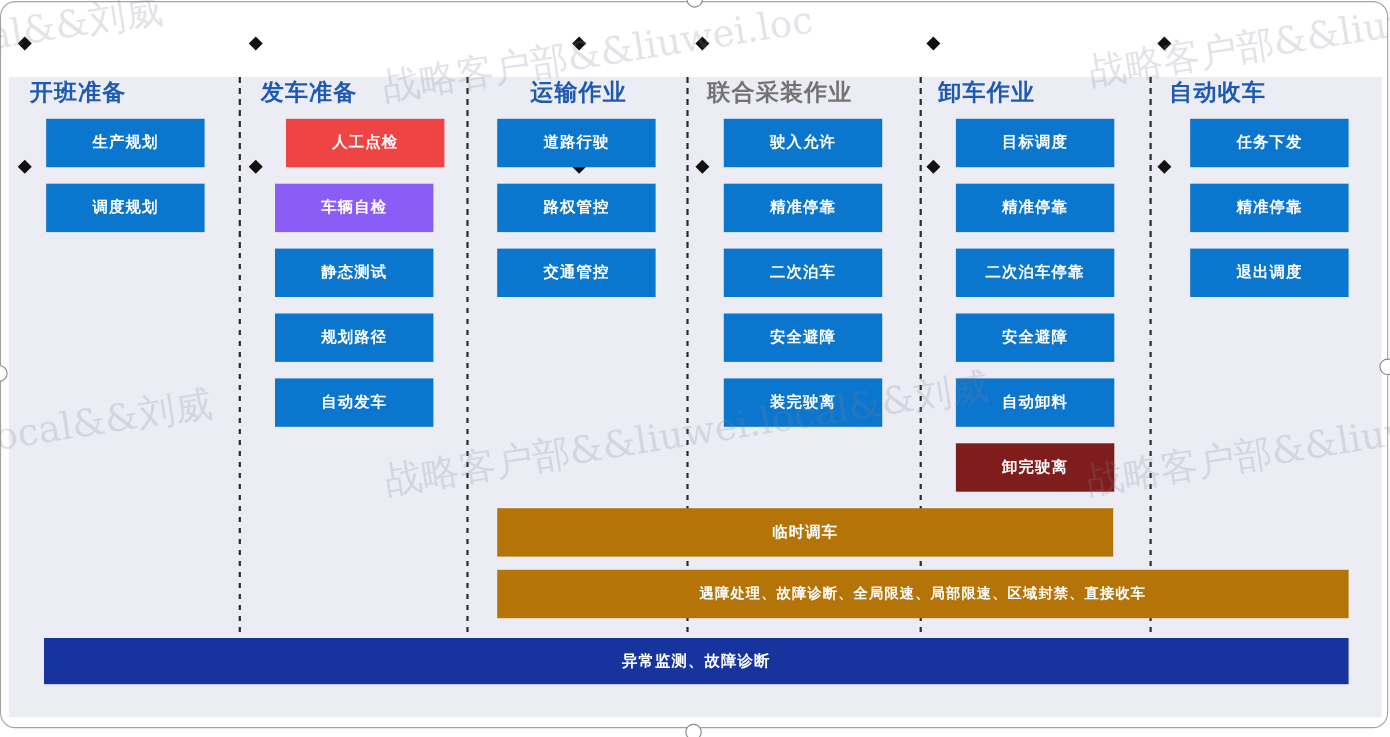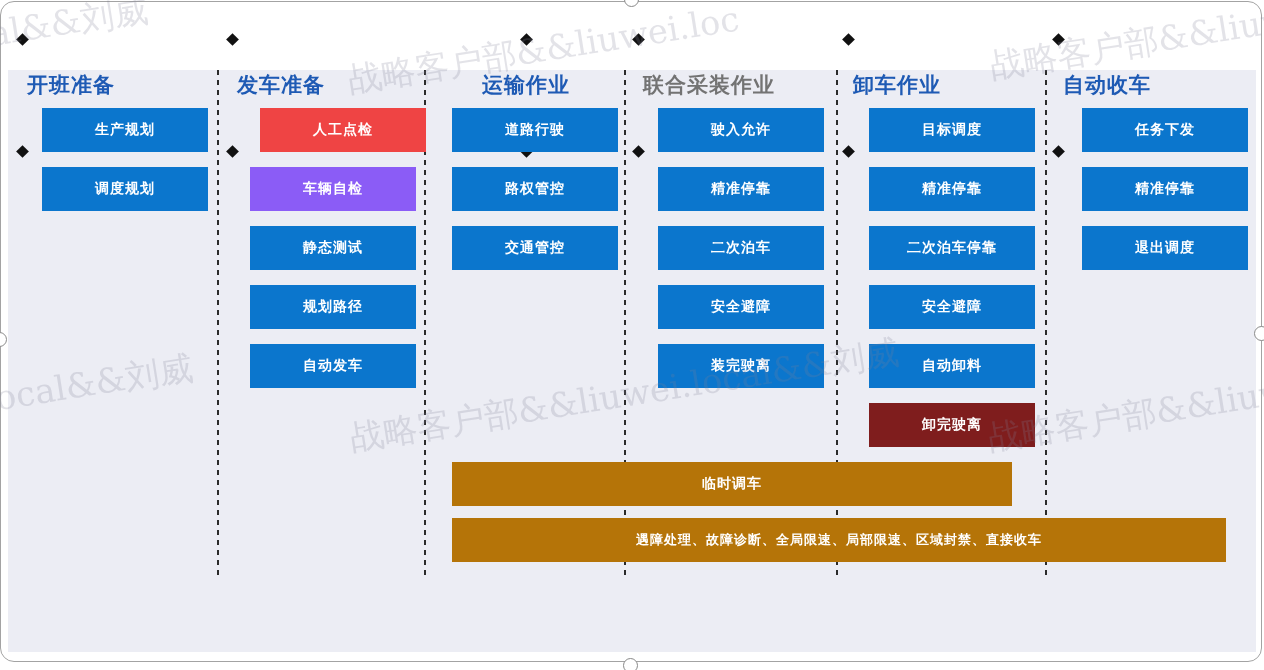--- a/index.html
+++ b/index.html
@@ -18,21 +18,21 @@
     position:absolute;top:12px;height:36px;display:flex;align-items:flex-start;z-index:10;flex-direction:column;
   }
   .hline{flex:1;height:2px;background:#2a2a2a;margin-top:27px;}
   .dia{flex:0 0 9px;width:9px;height:9px;background:#111;transform:rotate(45deg);margin-top:23px;}
   .htxt{font-size:21px;font-weight:bold;line-height:1.15;padding:0 9px;letter-spacing:1px;margin-top:2px;white-space:nowrap;}
   .sep{
     position:absolute;top:70px;height:510px;width:2px;z-index:5;
     background:repeating-linear-gradient(to bottom,#2b2b2b 0 5px,transparent 5px 10px);
   }
   .task-box{
-    position:absolute;width:166px;height:44px;z-index:12;
+    position:absolute;width:144px;height:44px;z-index:12;
     display:flex;align-items:center;justify-content:center;
     color:#ffffff;font-size:14px;font-weight:bold;letter-spacing:1px;white-space:nowrap;
   }
   .bar{
     position:absolute;z-index:14;display:flex;align-items:center;justify-content:center;
     color:#ffffff;font-weight:bold;letter-spacing:1px;white-space:nowrap;
   }
   #bar-temp{left:452px;top:462px;width:560px;height:44px;font-size:14px;}
   #bar-exception{left:452px;top:518px;width:774px;height:44px;font-size:13px;}
   #bar-monitor{left:40px;top:580px;width:1186px;height:42px;font-size:14px;}
@@ -131,20 +131,23 @@
       <div class="task-box" style="left: 1082px; top: 167px; background: rgb(11, 118, 205);">精准停靠</div>
       <div class="task-box" style="left: 1082px; top: 226px; background: rgb(11, 118, 205);">退出调度</div>
     </div>
 
   <div class="bar" id="bar-temp" style="background: rgb(181, 116, 8);">
     <span>临时调车</span>
   </div>
   <div class="bar" id="bar-exception" style="background: rgb(181, 116, 8);">
     <span>遇障处理、故障诊断、全局限速、局部限速、区域封禁、直接收车</span>
   </div>
+  <div class="bar" id="bar-monitor" style="background: rgb(22, 51, 158);">
+    <span>异常监测、故障诊断</span>
+  </div>
 
   <div class="handle" id="handle-top"></div>
   <div class="handle" id="handle-bottom"></div>
   <div class="handle" id="handle-left"></div>
   <div class="handle" id="handle-right"></div>
 <div class="wm" style="left: -60px; top: 25px;">local&amp;&amp;刘威</div>
     <div class="wm" style="left: 348px; top: 63px;">战略客户部&amp;&amp;liuwei.loc</div>
     <div class="wm" style="left: 990px; top: 49px;">战略客户部&amp;&amp;liuwei</div>
     <div class="wm" style="left: -15px; top: 383px;">local&amp;&amp;刘威</div>
     <div class="wm" style="left: 350px; top: 421px;">战略客户部&amp;&amp;liuwei.local&amp;&amp;刘威</div>

